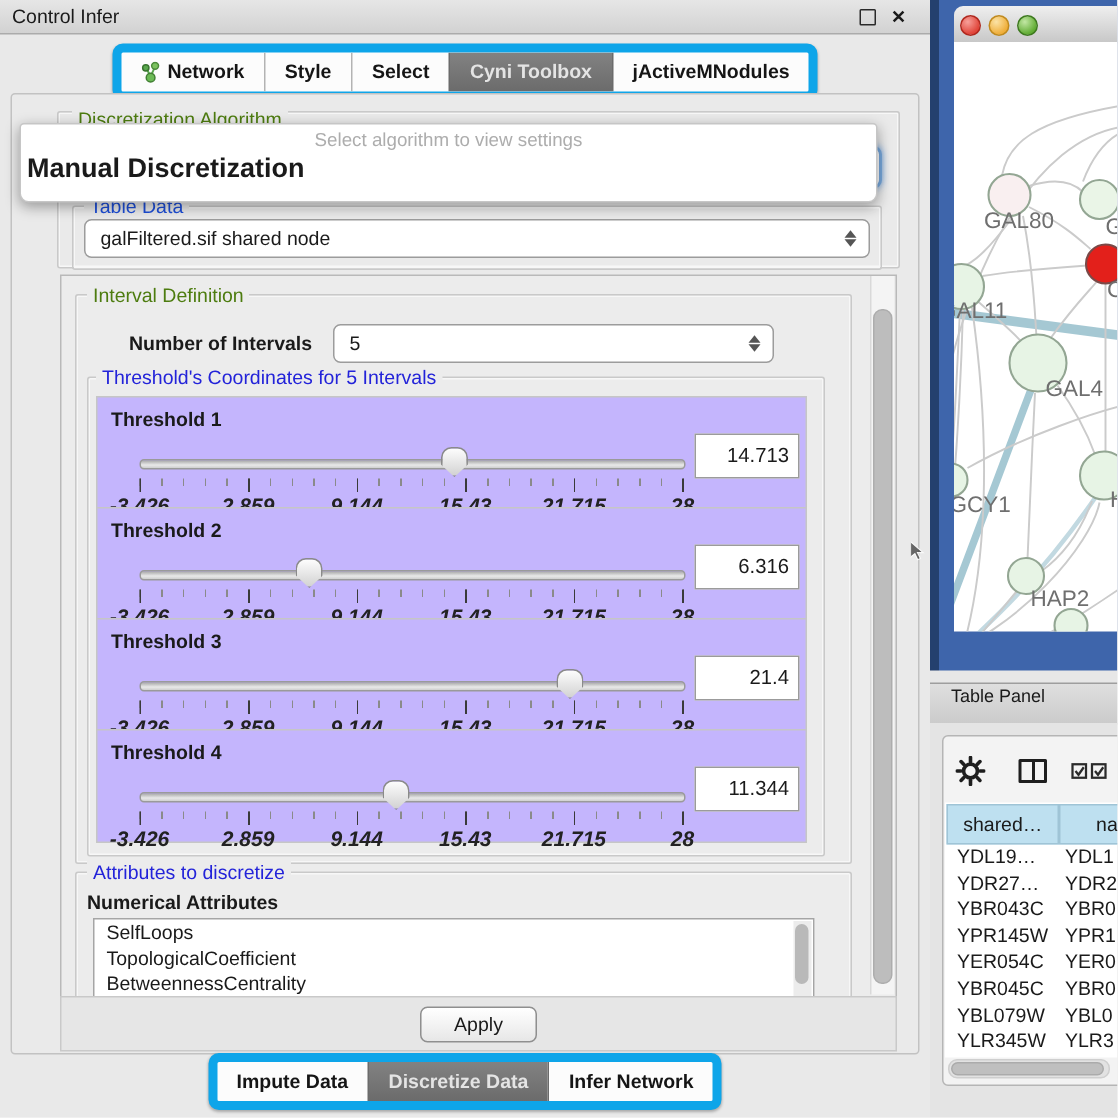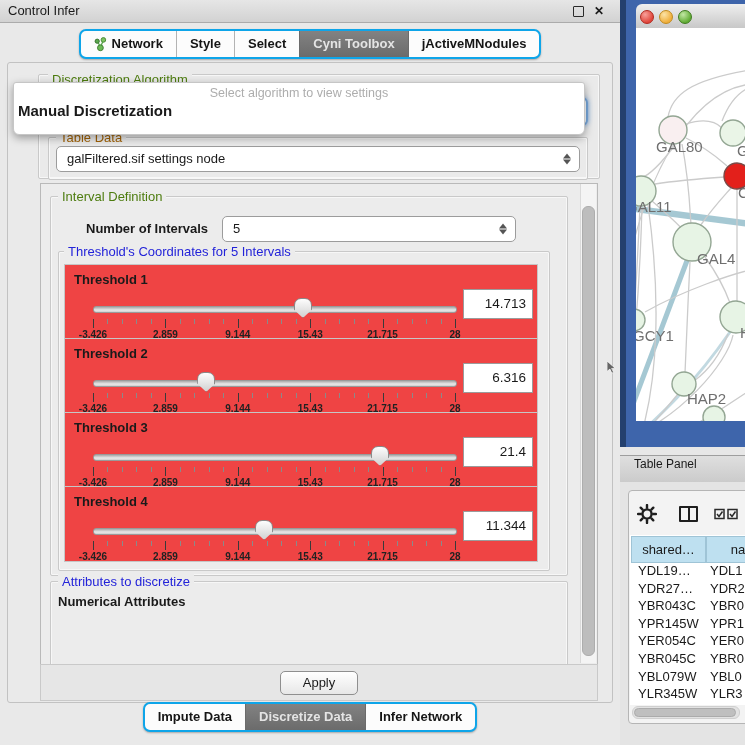--- a/index.html
+++ b/index.html
@@ -9,74 +9,74 @@
 
   
   .control-panel{left:0;top:0;width:620px;height:745px;background:#E9E9E9;}
   .cp-titlebar{left:0;top:0;width:620px;height:22px;
     background:linear-gradient(#E6E6E6,#D2D2D2);border-bottom:1px solid #ABABAB;}
   .cp-title{left:8px;top:0;line-height:22px;font-size:13px;}
   .float-ic{right:36px;top:6px;width:9px;height:9px;border:1.5px solid #2A2A2A;border-radius:1px;}
   .close-ic{right:16px;top:3px;font-size:12px;font-weight:900;line-height:16px;}
 
   .seg-row{left:0;width:620px;display:flex;justify-content:center;}
-  .seg-tabs{display:inline-flex;border:2px solid #0ea5e9;border-radius:7px;overflow:hidden;
+  .seg-tabs{display:inline-flex;border:6px solid #0ea5e9;border-radius:7px;overflow:hidden;
     background:#FCFCFC;box-shadow:0 1px 2px rgba(0,0,0,.28);height:26px;font-size:13px;font-weight:bold;}
   .seg{padding:0 13px;line-height:26px;color:#151515;border-left:1px solid #B3B3B3;display:flex;align-items:center;gap:5px;}
   .seg:first-child{border-left:none;}
   .seg.selected{background:linear-gradient(#828282,#6B6B6B);color:#E4E4E4;border-left-color:#6B6B6B;}
   .seg.selected + .seg{border-left-color:#6B6B6B;}
 
   .content-frame{left:7px;top:62px;width:604px;height:639px;background:#EAEAEA;
     border:1px solid #C2C2C2;border-radius:3px;}
 
   .group{border:1px solid #C9C9C9;border-radius:2px;box-shadow:inset 0 0 0 1px #F7F7F7;}
   .group-title{font-size:13px;background:#EAEAEA;padding:0 4px;white-space:nowrap;z-index:2;}
   .t-green{color:#4d7c0f;}
   .t-blue{color:#2323D9;}
-  .t-navy{color:#a16207;}
+  .t-navy{color:#1d4ed8;}
 
   .combo{background:#FFF;border:1px solid #9C9C9C;border-radius:5px;font-size:13px;}
   .combo .val{position:absolute;left:10px;top:0;line-height:23px;}
   .spinner{position:absolute;right:9px;top:50%;transform:translateY(-50%);width:7px;height:11px;}
   .spinner i{position:absolute;left:0;width:0;height:0;border-left:4px solid transparent;border-right:4px solid transparent;}
   .spinner i.up{top:0;border-bottom:5px solid #555;}
   .spinner i.dn{bottom:0;border-top:5px solid #555;}
 
   .algo-combo{left:48px;top:97px;width:536px;height:25px;border-radius:6px;background:#FFF;
     border:2px solid #77A8DC;box-shadow:0 0 5px rgba(90,150,220,.9);}
 
   .popup{left:13px;top:82px;width:570px;height:51px;background:#FFF;border:1px solid #C6C6C6;
     border-radius:3px 3px 6px 6px;box-shadow:0 3px 9px rgba(0,0,0,.35);z-index:40;}
   .popup .hint{position:absolute;left:0;right:0;top:3px;text-align:center;color:#ADADAD;font-size:12.5px;}
-  .popup .opt{position:absolute;left:4px;font-size:15px;white-space:nowrap;}
+  .popup .opt{position:absolute;left:4px;font-size:18px;white-space:nowrap;}
   .popup .opt.b{font-weight:bold;top:19px;}
   .popup .opt.r{top:35px;}
 
   .scroll-area{left:40px;top:183px;width:556px;height:481px;background:#ECECEC;border:1px solid #B9B9B9;}
   .vsb{left:580px;top:184px;width:15px;height:479px;background:#F4F4F4;border-left:1px solid #D9D9D9;}
   .vsb-thumb{left:582px;top:206px;width:11px;height:448px;background:#BDBDBD;border:1px solid #ADADAD;border-radius:6px;}
 
   .bold13{font-size:13px;font-weight:bold;}
 
-  .thr-row{position:absolute;left:0;width:472px;height:74px;background:#ef4444;border:1px solid #C6C6C6;margin-top:-1px;}
+  .thr-row{position:absolute;left:0;width:472px;height:74px;background:#c4b5fd;border:1px solid #C6C6C6;margin-top:-1px;}
   .thr-label{position:absolute;left:9px;top:7px;font-size:13px;font-weight:bold;}
   .slider{position:absolute;left:28px;top:32px;width:362px;height:40px;}
   .track{position:absolute;left:0;top:9px;width:362px;height:5px;border-radius:3px;
     background:linear-gradient(#A9A9A9,#E9E9E9 60%,#CFCFCF);border:1px solid #9A9A9A;}
   .thumb{position:absolute;top:1px;width:16px;height:18px;
     background:linear-gradient(#FDFDFD,#D2D2D2);border:1px solid #8A8A8A;border-radius:7px 7px 2px 2px;
     clip-path:polygon(0 0,100% 0,100% 58%,50% 100%,0 58%);}
   .ticks{position:absolute;left:0;top:22px;width:363px;height:9px;
     background-image:
       repeating-linear-gradient(90deg,#3A3A3A 0 1px,transparent 1px 72.4px),
       repeating-linear-gradient(90deg,#8A8A8A 0 1px,transparent 1px 14.48px);
     background-size:100% 9px,100% 5px;background-repeat:no-repeat;}
   .tick-labels{position:absolute;left:0;top:32px;width:362px;height:12px;}
-  .tick-labels span{position:absolute;transform:translateX(-50%);font-size:10px;font-weight:bold;color:#222;white-space:nowrap;}
+  .tick-labels span{position:absolute;transform:translateX(-50%);font-size:14px;font-weight:bold;color:#222;white-space:nowrap;font-style:italic;}
   .thr-value{position:absolute;left:398px;top:24px;width:62px;height:28px;background:#FFF;
     border:1px solid #9B9B9B;font-size:13.5px;line-height:28px;text-align:right;padding-right:6px;}
 
   .attr-list{left:62px;top:612px;width:479px;height:52px;background:#FFF;border:1px solid #A5A5A5;overflow:hidden;}
   .attr-item{padding-left:8px;font-size:13px;line-height:17px;white-space:nowrap;}
   .attr-sb{position:absolute;right:1px;top:1px;width:12px;height:50px;background:#ECECEC;}
   .attr-sb i{position:absolute;left:1px;top:2px;width:9px;height:40px;background:#B9B9B9;border-radius:5px;}
 
   .apply-bar{left:40px;top:664px;width:556px;height:35px;background:#E6E6E6;border:1px solid #C9C9C9;}
   .apply-btn{position:absolute;left:50%;transform:translateX(-50%);top:6px;width:76px;height:22px;
@@ -156,21 +156,21 @@
 
     <div class="abs content-frame"></div>
 
     <div class="abs group" style="left:38px;top:74px;width:560px;height:103px;"></div>
     <span class="abs group-title t-green" style="left:48px;top:72px;">Discretization Algorithm</span>
     <div class="abs algo-combo"></div>
 
     <div class="abs group" style="left:48px;top:137px;width:538px;height:41px;"></div>
     <span class="abs group-title t-navy" style="left:56px;top:130px;">Table Data</span>
     <div class="abs combo" style="left:56px;top:146px;width:522px;height:24px;">
-      <span class="val">galFiltered.sif settings node</span>
+      <span class="val">galFiltered.sif shared node</span>
       <span class="spinner">
           <i class="up"></i>
           <i class="dn"></i>
         </span>
     </div>
 
     <div class="abs popup">
       <div class="hint">Select algorithm to view settings</div>
       <div class="opt b">Manual Discretization</div>
     </div>
@@ -264,20 +264,30 @@
               <span style="left: 100%;">28</span>
             </div>
         </div>
         <div class="thr-value">11.344</div>
       </div>
     </div>
 
     <div class="abs group" style="left:50px;top:581px;width:516px;height:83px;background:#ECECEC;"></div>
     <span class="abs group-title t-blue" style="left:58px;top:574px;background:#ECECEC;">Attributes to discretize</span>
     <span class="abs bold13" style="left:58px;top:594px;">Numerical Attributes</span>
+    <div class="abs attr-list">
+      <div>
+          <div class="attr-item">SelfLoops</div>
+          <div class="attr-item">TopologicalCoefficient</div>
+          <div class="attr-item">BetweennessCentrality</div>
+        </div>
+      <div class="attr-sb">
+          <i></i>
+        </div>
+    </div>
 
     <div class="abs apply-bar">
       <div class="apply-btn">Apply</div>
     </div>
 
     <div class="abs seg-row" style="top:702px;">
       <div class="seg-tabs">
         <div class="seg">
             <span>Impute Data</span>
           </div>

